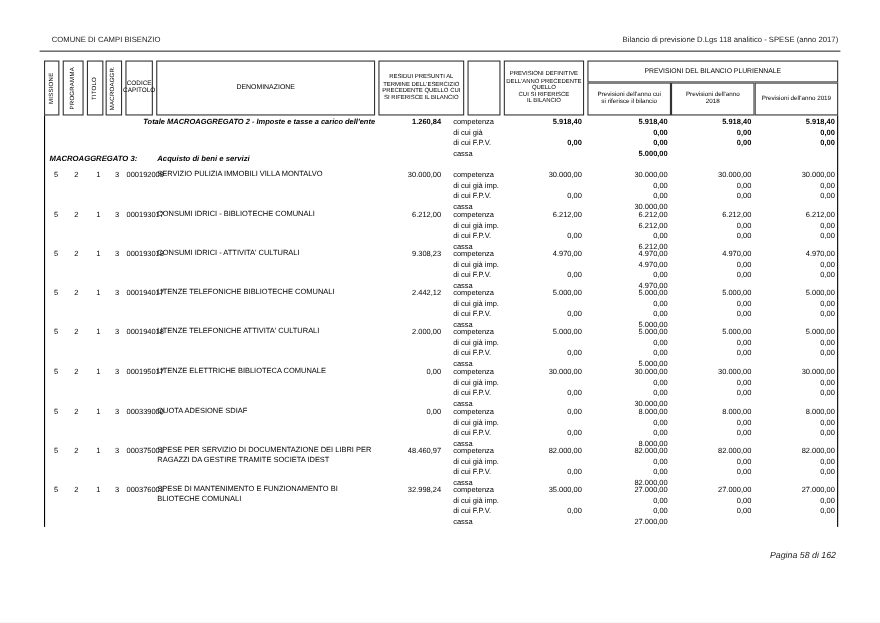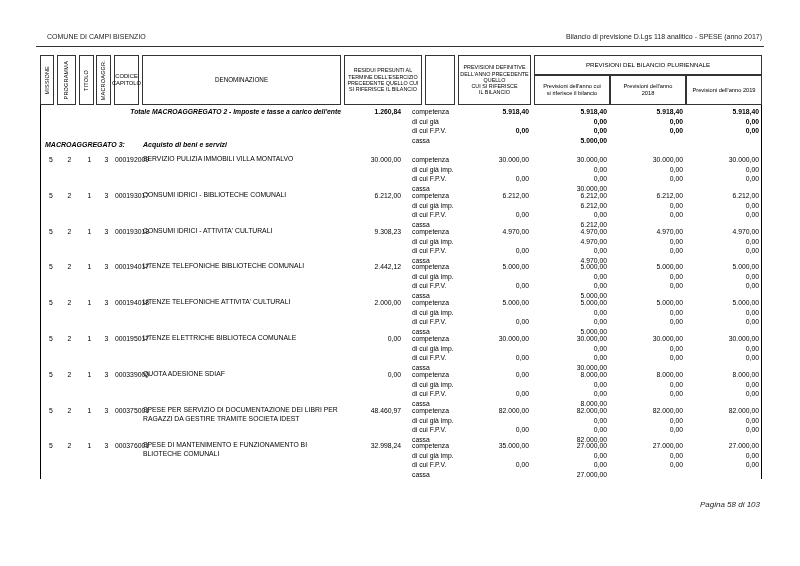--- a/index.html
+++ b/index.html
@@ -347,15 +347,15 @@
         <div class="cell c-label" style="top: 19px;">di cui F.P.V.</div>
         <div class="cell c-v0 num" style="top: 19px;">0,00</div>
         <div class="cell c-v1 num" style="top: 19px;">0,00</div>
         <div class="cell c-v2 num" style="top: 19px;">0,00</div>
         <div class="cell c-v3 num" style="top: 19px;">0,00</div>
         <div class="cell c-label" style="top: 28.5px;">cassa</div>
         <div class="cell c-v1 num" style="top: 28.5px;">27.000,00</div>
       </div>
     </div>
 
-  <div class="footer">Pagina 58 di 103</div>
+  <div class="footer">Pagina 58 di 162</div>
 
 </div>
 
 </body></html>

